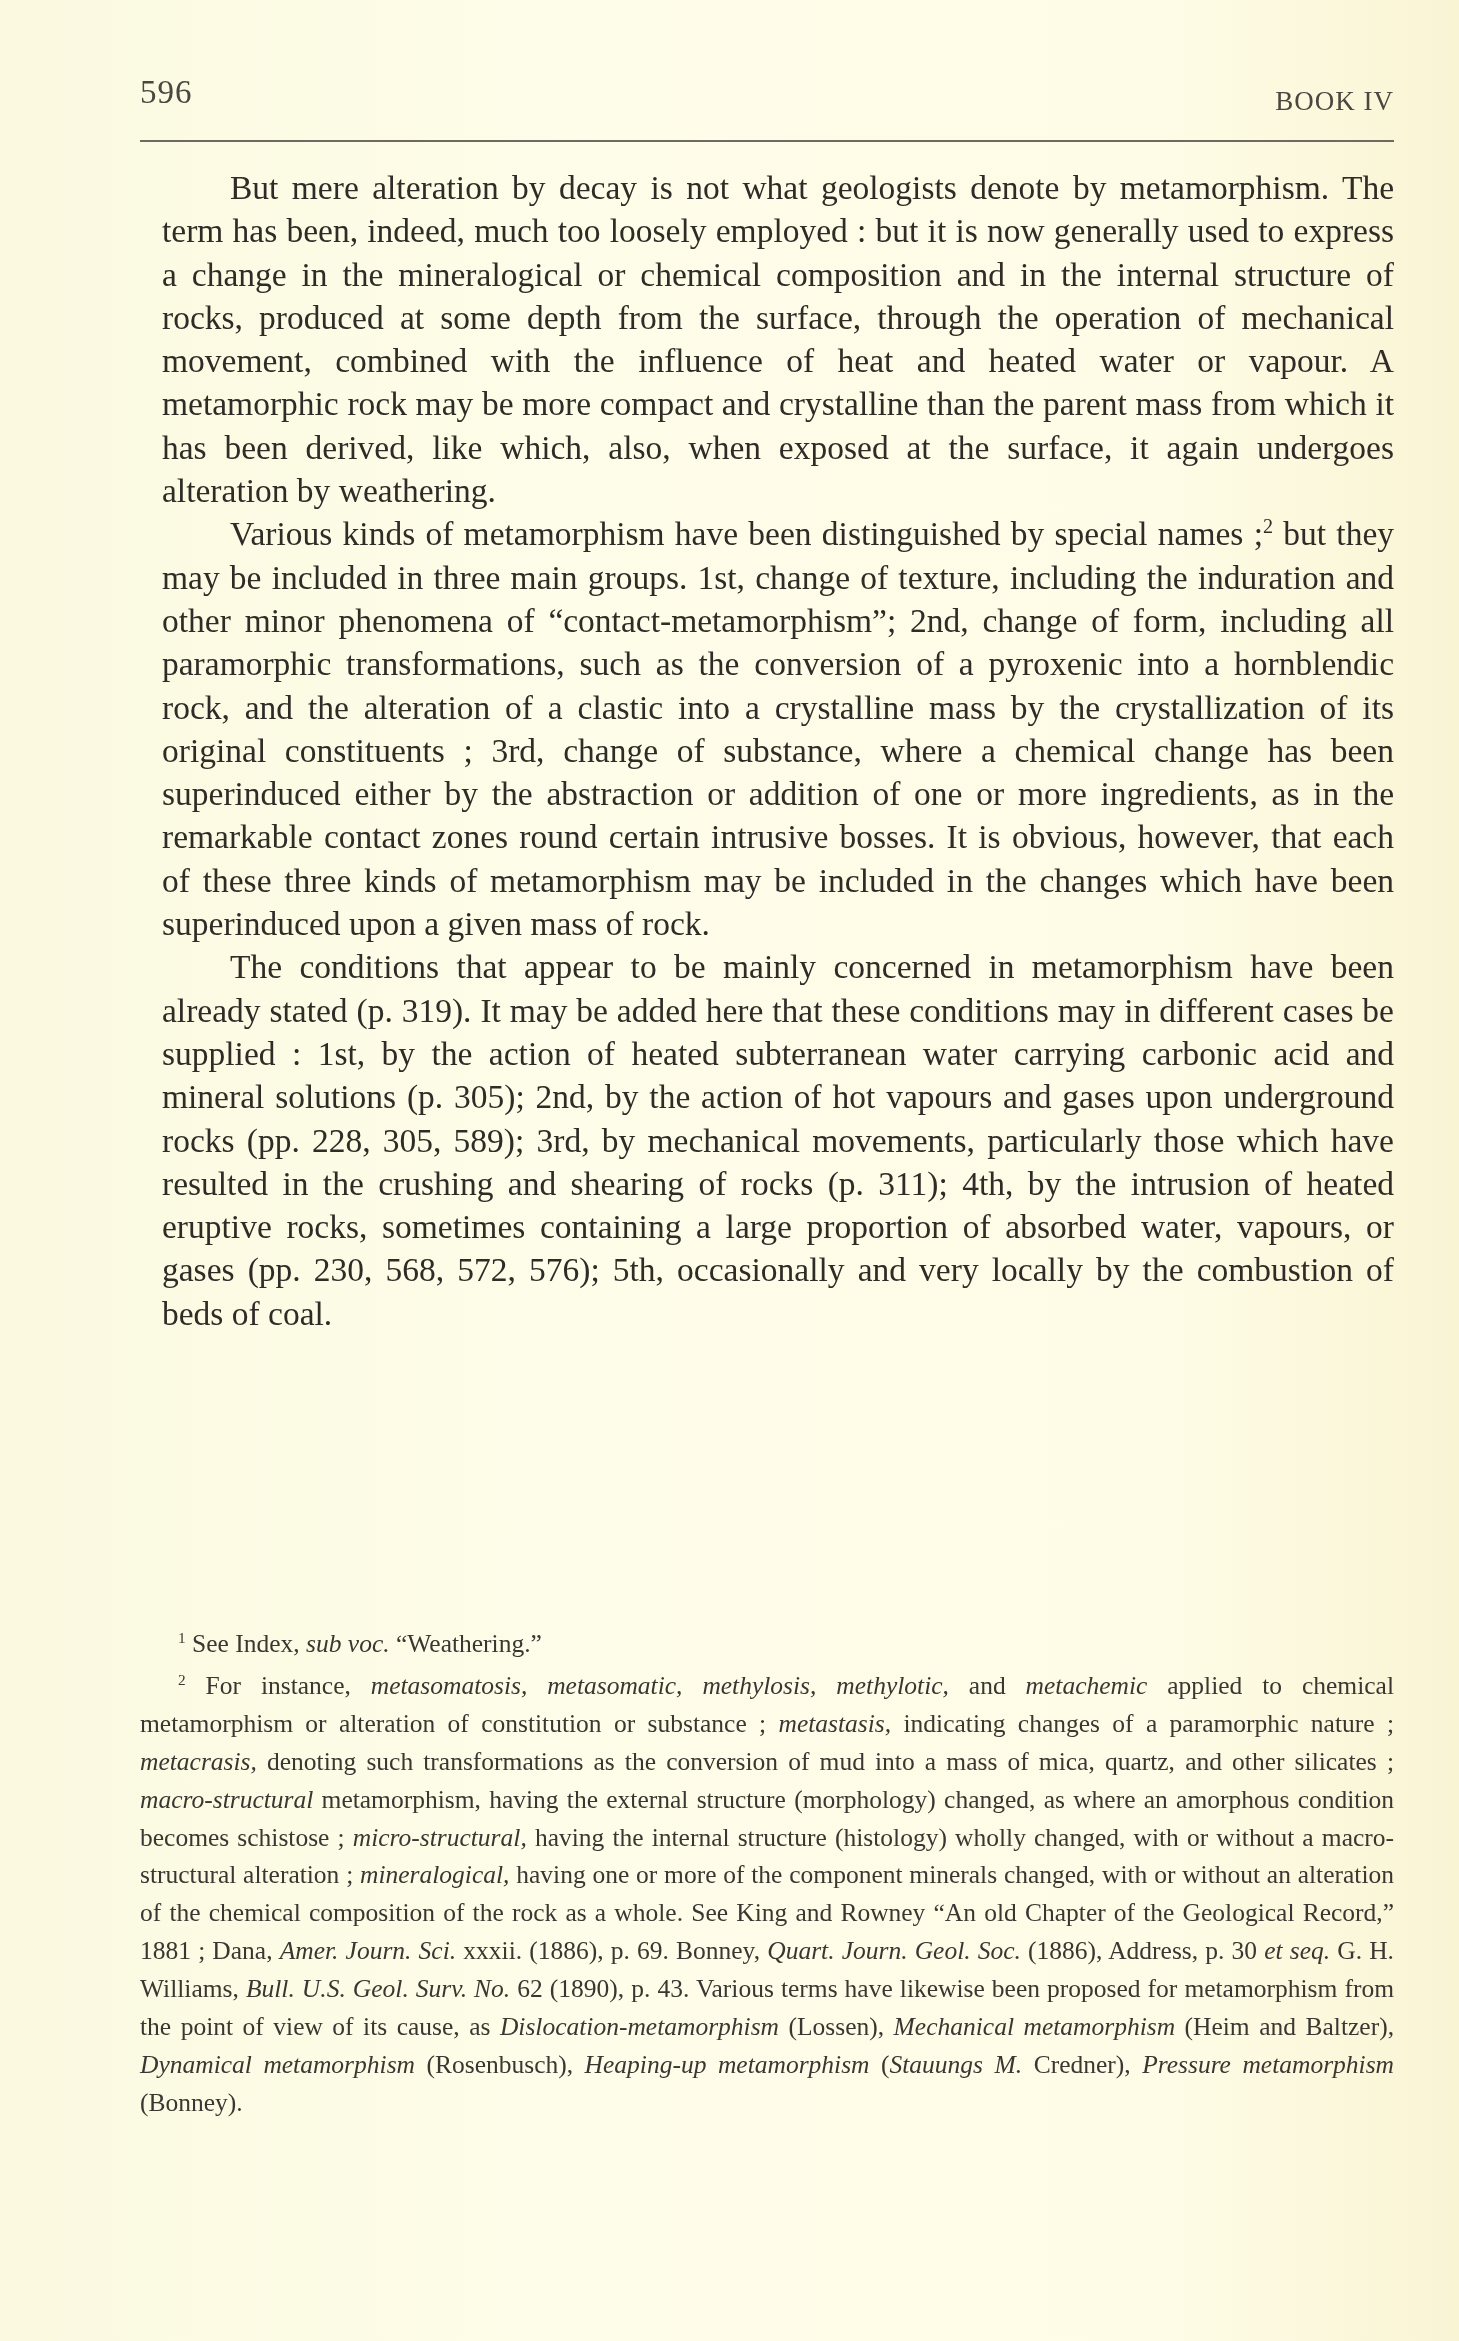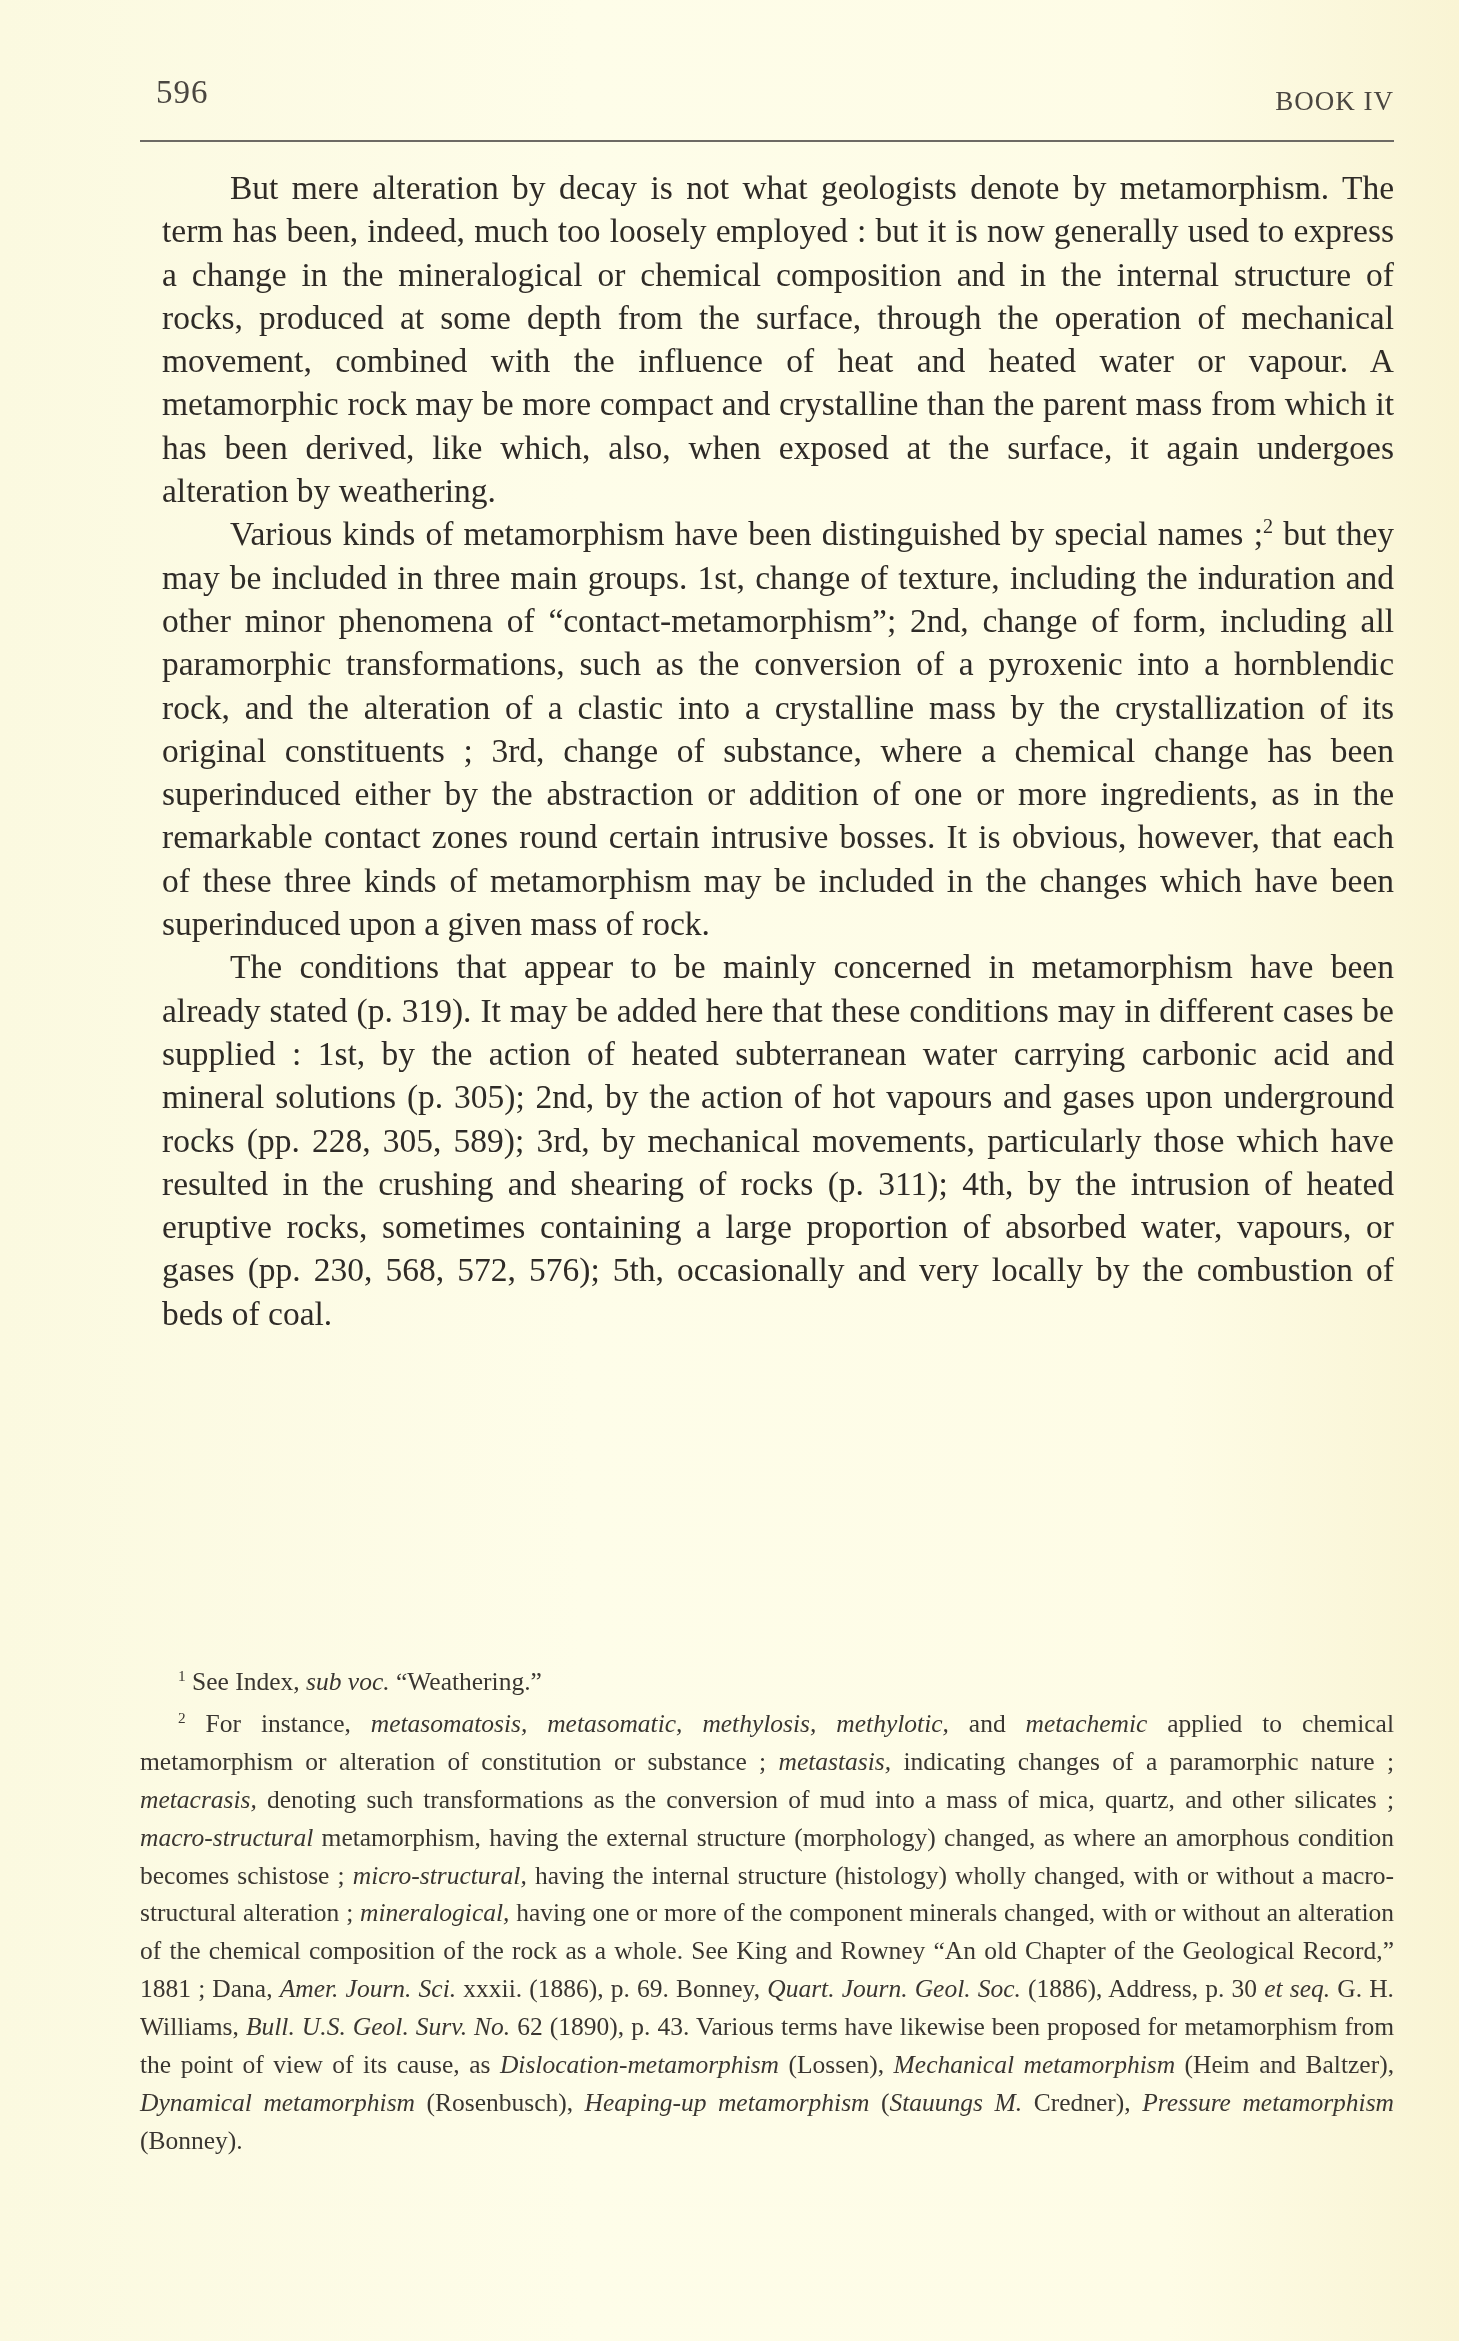--- a/index.html
+++ b/index.html
@@ -26,21 +26,21 @@
       position: absolute;
       top: 74px;
       left: 0;
       width: 1254px;
       height: 50px;
       font-size: 33px;
       color: #4a4640;
     }
     .running-head .folio {
       position: absolute;
-      left: 16px;
+      left: 0;
       top: 0;
       letter-spacing: 1px;
     }
     .running-head .title {
       position: absolute;
       left: 246px;
       top: 0;
       font-style: italic;
       letter-spacing: 1.5px;
     }
@@ -76,21 +76,21 @@
       text-indent: 68px;
       margin-left: 22px;
     }
     sup {
       font-size: 60%;
       line-height: 0;
       vertical-align: super;
     }
     .footnotes {
       position: absolute;
-      top: 1663px;
+      top: 1625px;
       left: 0;
       width: 1254px;
       font-size: 25.5px;
       line-height: 37.9px;
       text-align: justify;
       color: #3a3631;
     }
     .footnotes p {
       margin: 0;
       text-indent: 38px;

